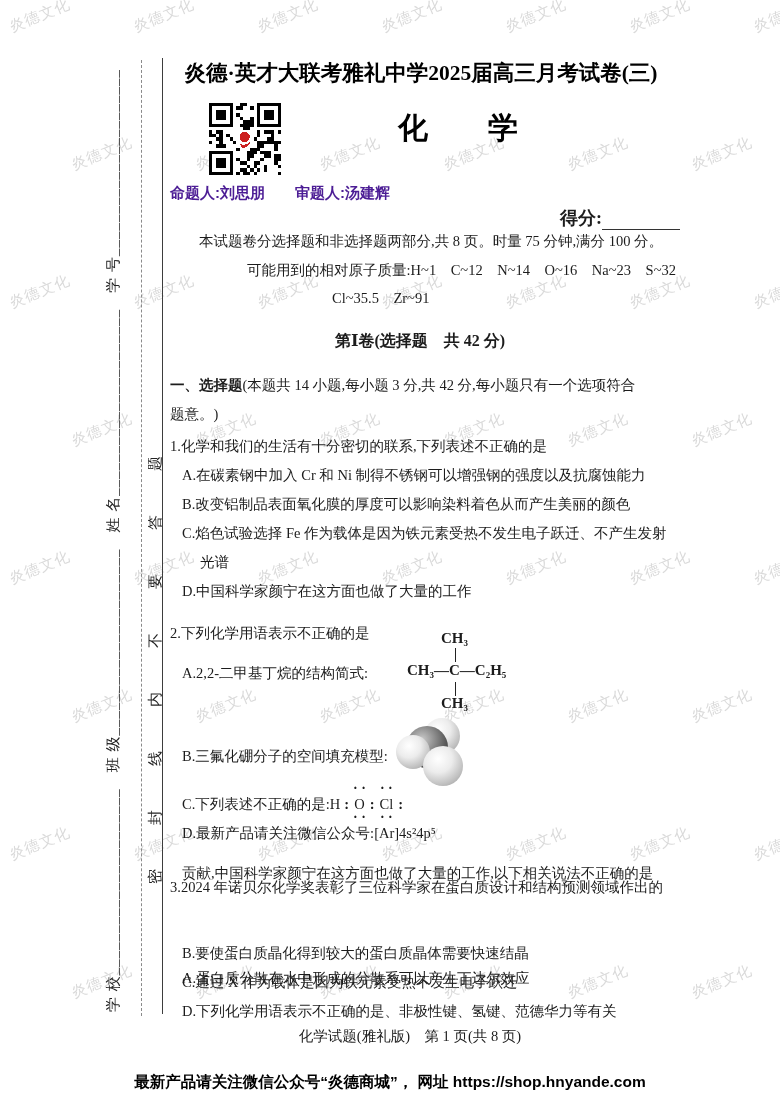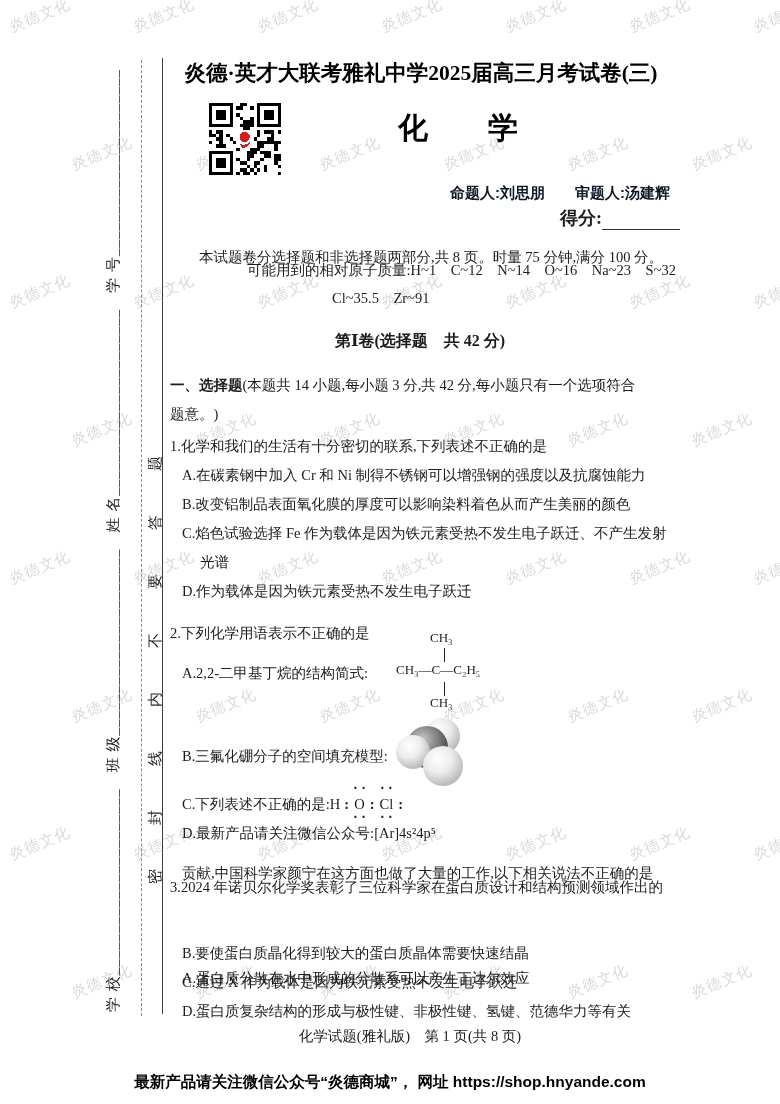--- a/index.html
+++ b/index.html
@@ -23,36 +23,36 @@
   }
   .vseal{
     position:absolute;left:146px;top:884px;transform:rotate(-90deg);transform-origin:0 0;
     white-space:nowrap;font-size:15px;color:#222;letter-spacing:44px;
   }
   
   .exam-title{position:absolute;left:165px;top:58px;width:512px;text-align:center;
     font-size:21.5px;font-weight:bold;color:#000;white-space:nowrap;}
   .subject{position:absolute;left:170px;top:108px;width:576px;text-align:center;
     font-family:"Liberation Sans","DejaVu Sans",sans-serif;font-weight:bold;font-size:30px;color:#000;white-space:nowrap;}
-  .setters{position:absolute;left:170px;top:184px;width:500px;text-align:right;
-    font-family:"Liberation Sans","DejaVu Sans",sans-serif;font-weight:bold;font-size:15px;color:#0f172a;white-space:nowrap;}
+  .setters{position:absolute;left:170px;top:184px;width:500px;text-align:left;
+    font-family:"Liberation Sans","DejaVu Sans",sans-serif;font-weight:bold;font-size:15px;color:#4c1d95;white-space:nowrap;}
   .score{position:absolute;left:560px;top:206px;font-size:18px;font-weight:bold;white-space:nowrap;}
   .score-line{display:inline-block;width:78px;height:17px;border-bottom:1px solid #333;vertical-align:bottom;}
   
   .tline{position:absolute;left:170px;width:506px;font-size:14.5px;line-height:20px;white-space:nowrap;}
-  .indent2{padding-left:29px;margin-top:16px;}
+  .indent2{padding-left:29px;}
   .opt{padding-left:12px;}
   .opt2{padding-left:30px;}
   .sec-head{position:absolute;left:170px;top:331px;width:500px;text-align:center;
     font-size:16px;font-weight:bold;white-space:nowrap;}
   .hei{font-family:"Liberation Sans","DejaVu Sans",sans-serif;font-weight:bold;}
   
   .qr{position:absolute;left:209px;top:103px;width:72px;height:72px;}
   
-  .sf{position:absolute;left:396px;top:630px;width:120px;height:88px;font-size:13px;}
+  .sf{position:absolute;left:407px;top:630px;width:120px;height:88px;font-size:15px;font-weight:bold;}
   .sf span{position:absolute;white-space:nowrap;}
   .sf-top{left:34px;top:0;}
   .sf-mid{left:0;top:32px;}
   .sf-bot{left:34px;top:65px;}
   .sf-v1{position:absolute;left:48px;top:18px;height:14px;width:0;border-left:1.4px solid #222;}
   .sf-v2{position:absolute;left:48px;top:52px;height:14px;width:0;border-left:1.4px solid #222;}
   
   .mol{position:absolute;left:396px;top:718px;width:72px;height:70px;}
   .sphere{position:absolute;border-radius:50%;}
   .sp-light{background:radial-gradient(circle at 38% 32%, #ffffff 0%, #ececec 38%, #bdbdbd 72%, #8f8f8f 100%);}
@@ -257,21 +257,21 @@
 
 <div class="sec-head">第Ⅰ卷(选择题　共 42 分)</div>
 <div class="tline" style="top:375px;"><span class="hei">一、选择题</span><span>(本题共 14 小题,每小题 3 分,共 42 分,每小题只有一个选项符合</span></div>
 <div class="tline" style="top:404px;">题意。)</div>
 
 <div class="tline" style="top:436px;">1.化学和我们的生活有十分密切的联系,下列表述不正确的是</div>
 <div class="tline opt" style="top:465px;">A.在碳素钢中加入 Cr 和 Ni 制得不锈钢可以增强钢的强度以及抗腐蚀能力</div>
 <div class="tline opt" style="top:494px;">B.改变铝制品表面氧化膜的厚度可以影响染料着色从而产生美丽的颜色</div>
 <div class="tline opt" style="top:523px;">C.焰色试验选择 Fe 作为载体是因为铁元素受热不发生电子跃迁、不产生发射</div>
 <div class="tline opt2" style="top:552px;">光谱</div>
-<div class="tline opt" style="top:581px;">D.作为载体是因为铁元素受热不发生电子跃迁</div>
+<div class="tline opt" style="top:581px;">D.中国科学家颜宁在这方面也做了大量的工作</div>
 
 <div class="tline" style="top:623px;">2.下列化学用语表示不正确的是</div>
 <div class="tline opt" style="top:663px;">A.2,2-二甲基丁烷的结构简式:</div>
 <div class="sf">
   <span class="sf-top">CH₃</span>
   <div class="sf-v1"></div>
   <span class="sf-mid">CH₃—C—C₂H₅</span>
   <div class="sf-v2"></div>
   <span class="sf-bot">CH₃</span>
 </div>
@@ -283,16 +283,16 @@
   <div class="sphere sp-light sp-bottom"></div>
 </div>
 <div class="tline opt" style="top:794px;"><span>C.下列表述不正确的是:</span><span>H</span><span class="ecolon">:</span><span class="lp">O</span><span class="ecolon">:</span><span class="lp">Cl</span><span class="ecolon">:</span></div>
 <div class="tline opt" style="top:823px;"><span>D.最新产品请关注微信公众号:</span><span>[Ar]4s²4p⁵</span></div>
 
 <div class="tline" style="top:856px;margin-top:21px;">3.2024 年诺贝尔化学奖表彰了三位科学家在蛋白质设计和结构预测领域作出的</div>
 <div class="tline opt" style="top:863px;">贡献,中国科学家颜宁在这方面也做了大量的工作,以下相关说法不正确的是</div>
 <div class="tline opt" style="top:968px;">A.蛋白质分散在水中形成的分散系可以产生丁达尔效应</div>
 <div class="tline opt" style="top:943px;">B.要使蛋白质晶化得到较大的蛋白质晶体需要快速结晶</div>
 <div class="tline opt" style="top:972px;">C.通过 X 作为载体是因为铁元素受热不发生电子跃迁</div>
-<div class="tline opt" style="top:1001px;">D.蛋白质复杂结构的形成与极性键、非极性键、氢键、范德华力等有关</div>
+<div class="tline opt" style="top:1001px;">D.下列化学用语表示不正确的是、非极性键、氢键、范德华力等有关</div>
 
 <div class="page-footer">化学试题(雅礼版)　第 1 页(共 8 页)</div>
 <div class="ad-line">最新产品请关注微信公众号“炎德商城”， 网址 https://shop.hnyande.com</div>
 
 </body></html>

